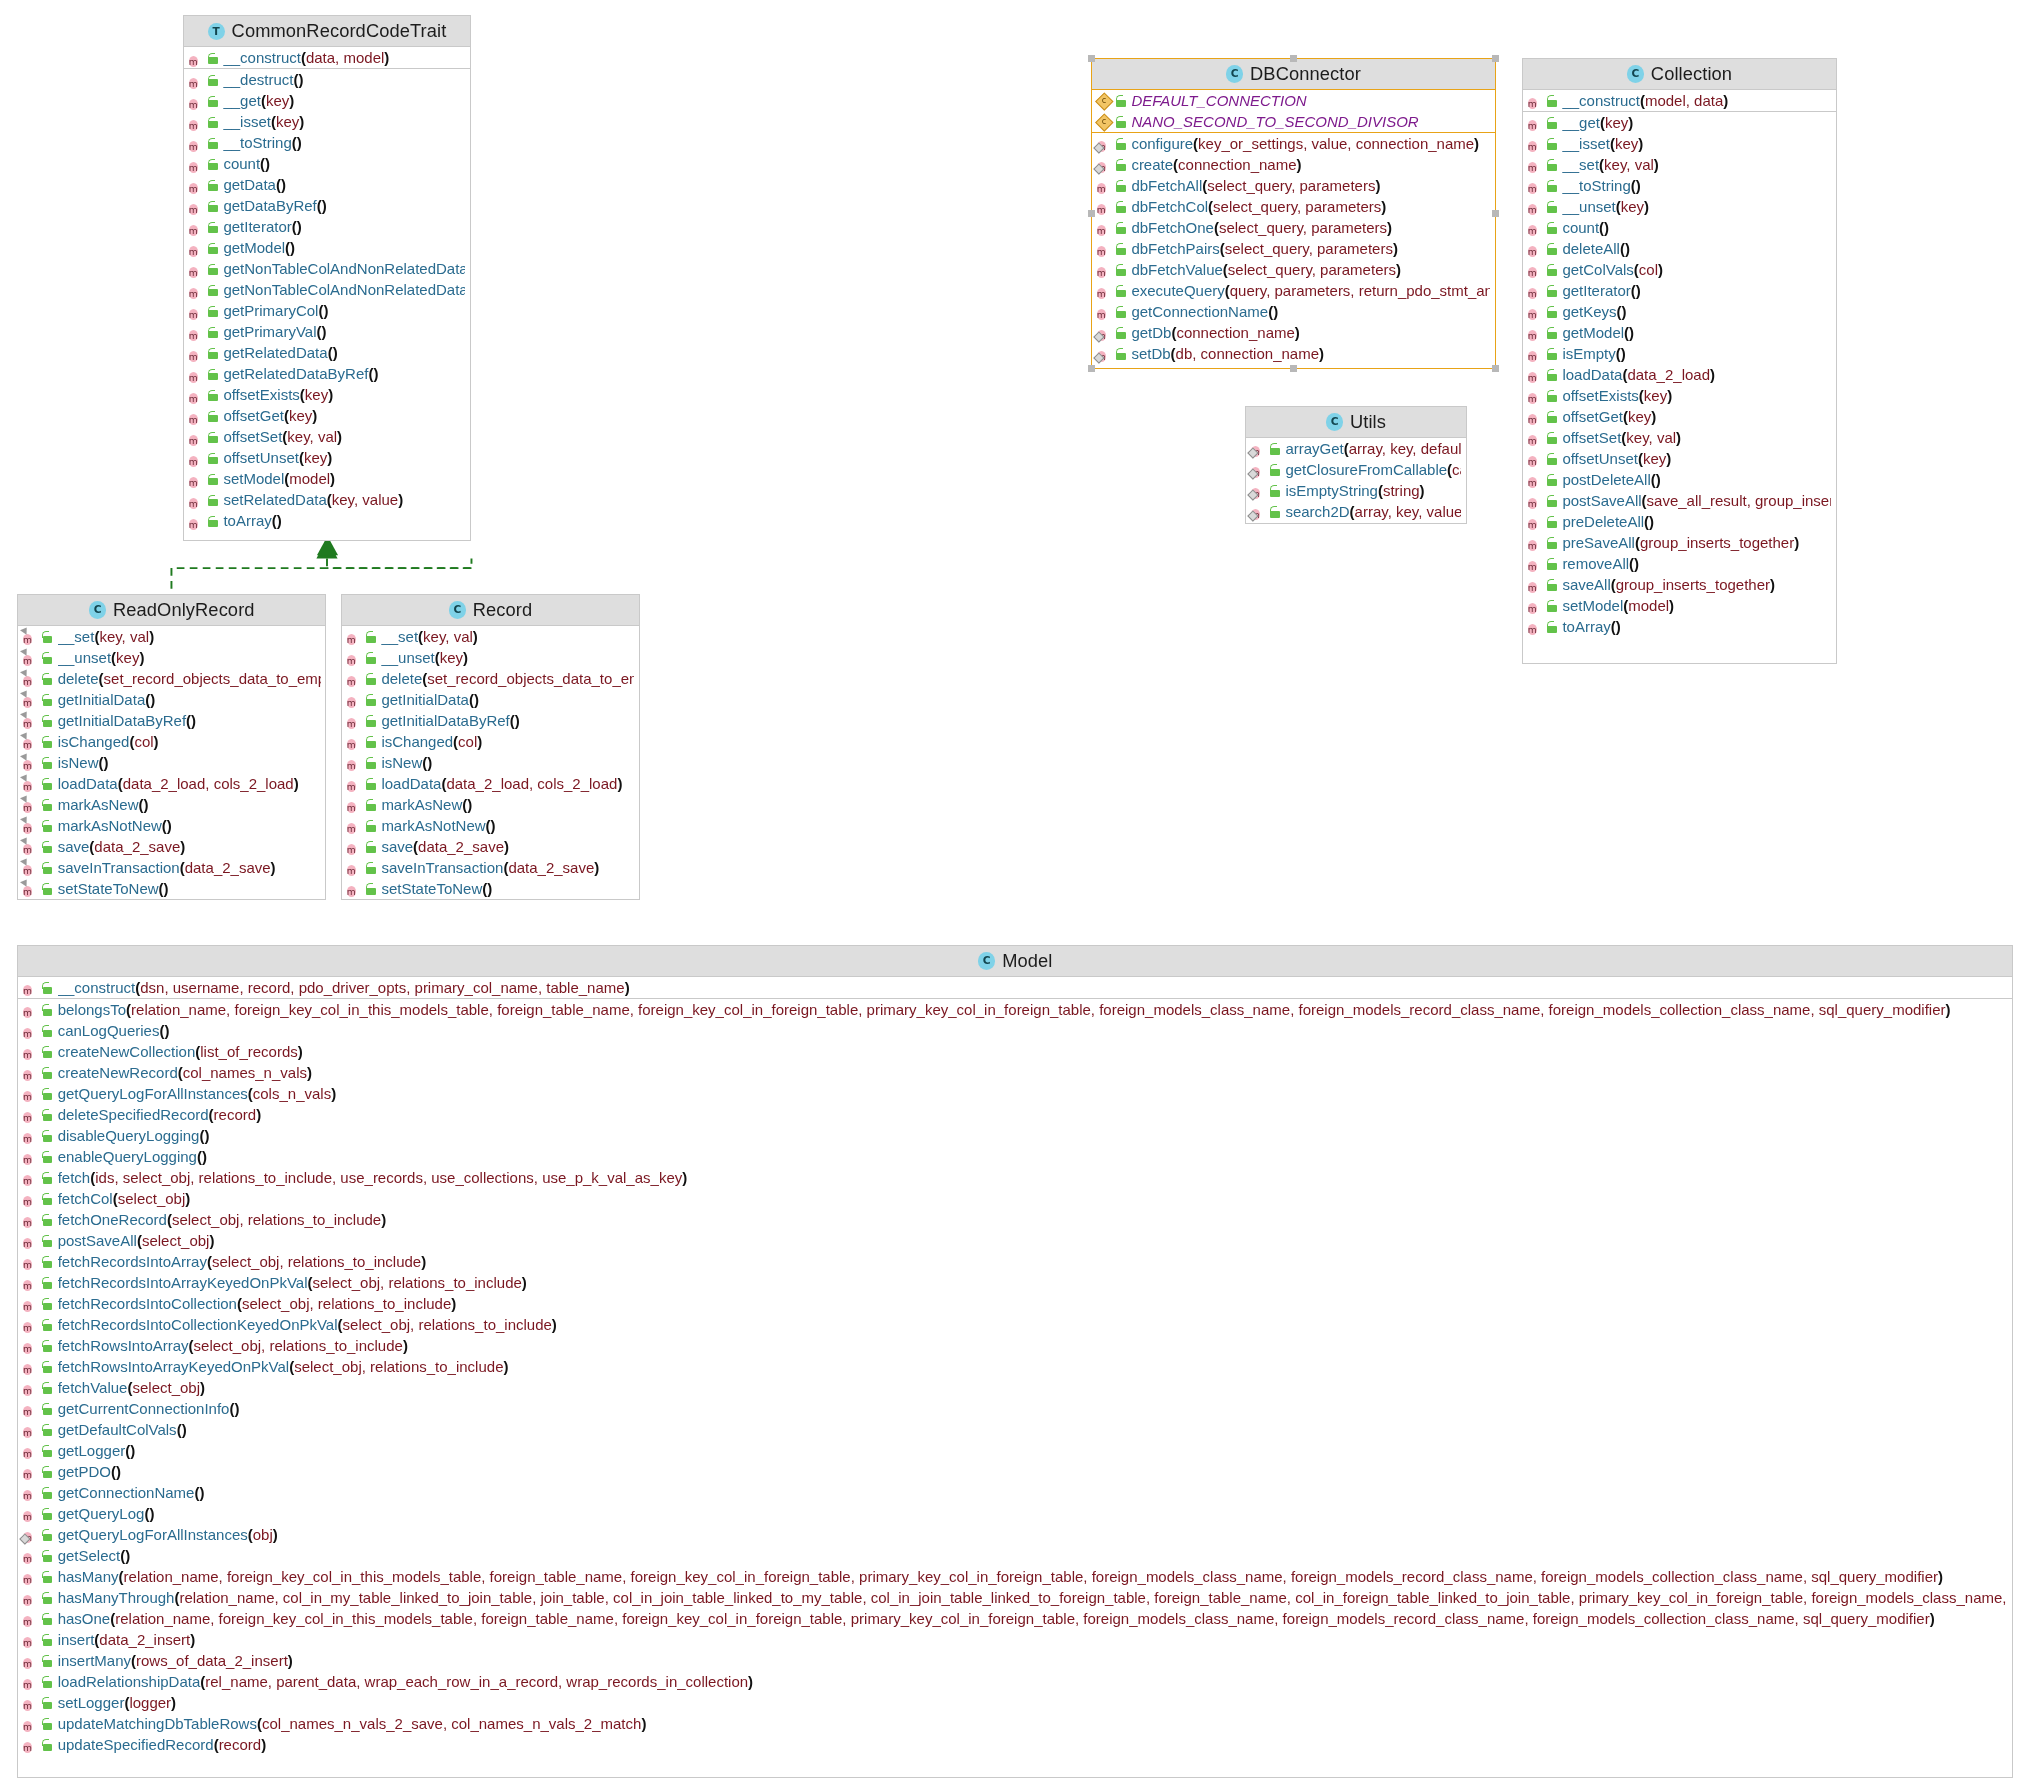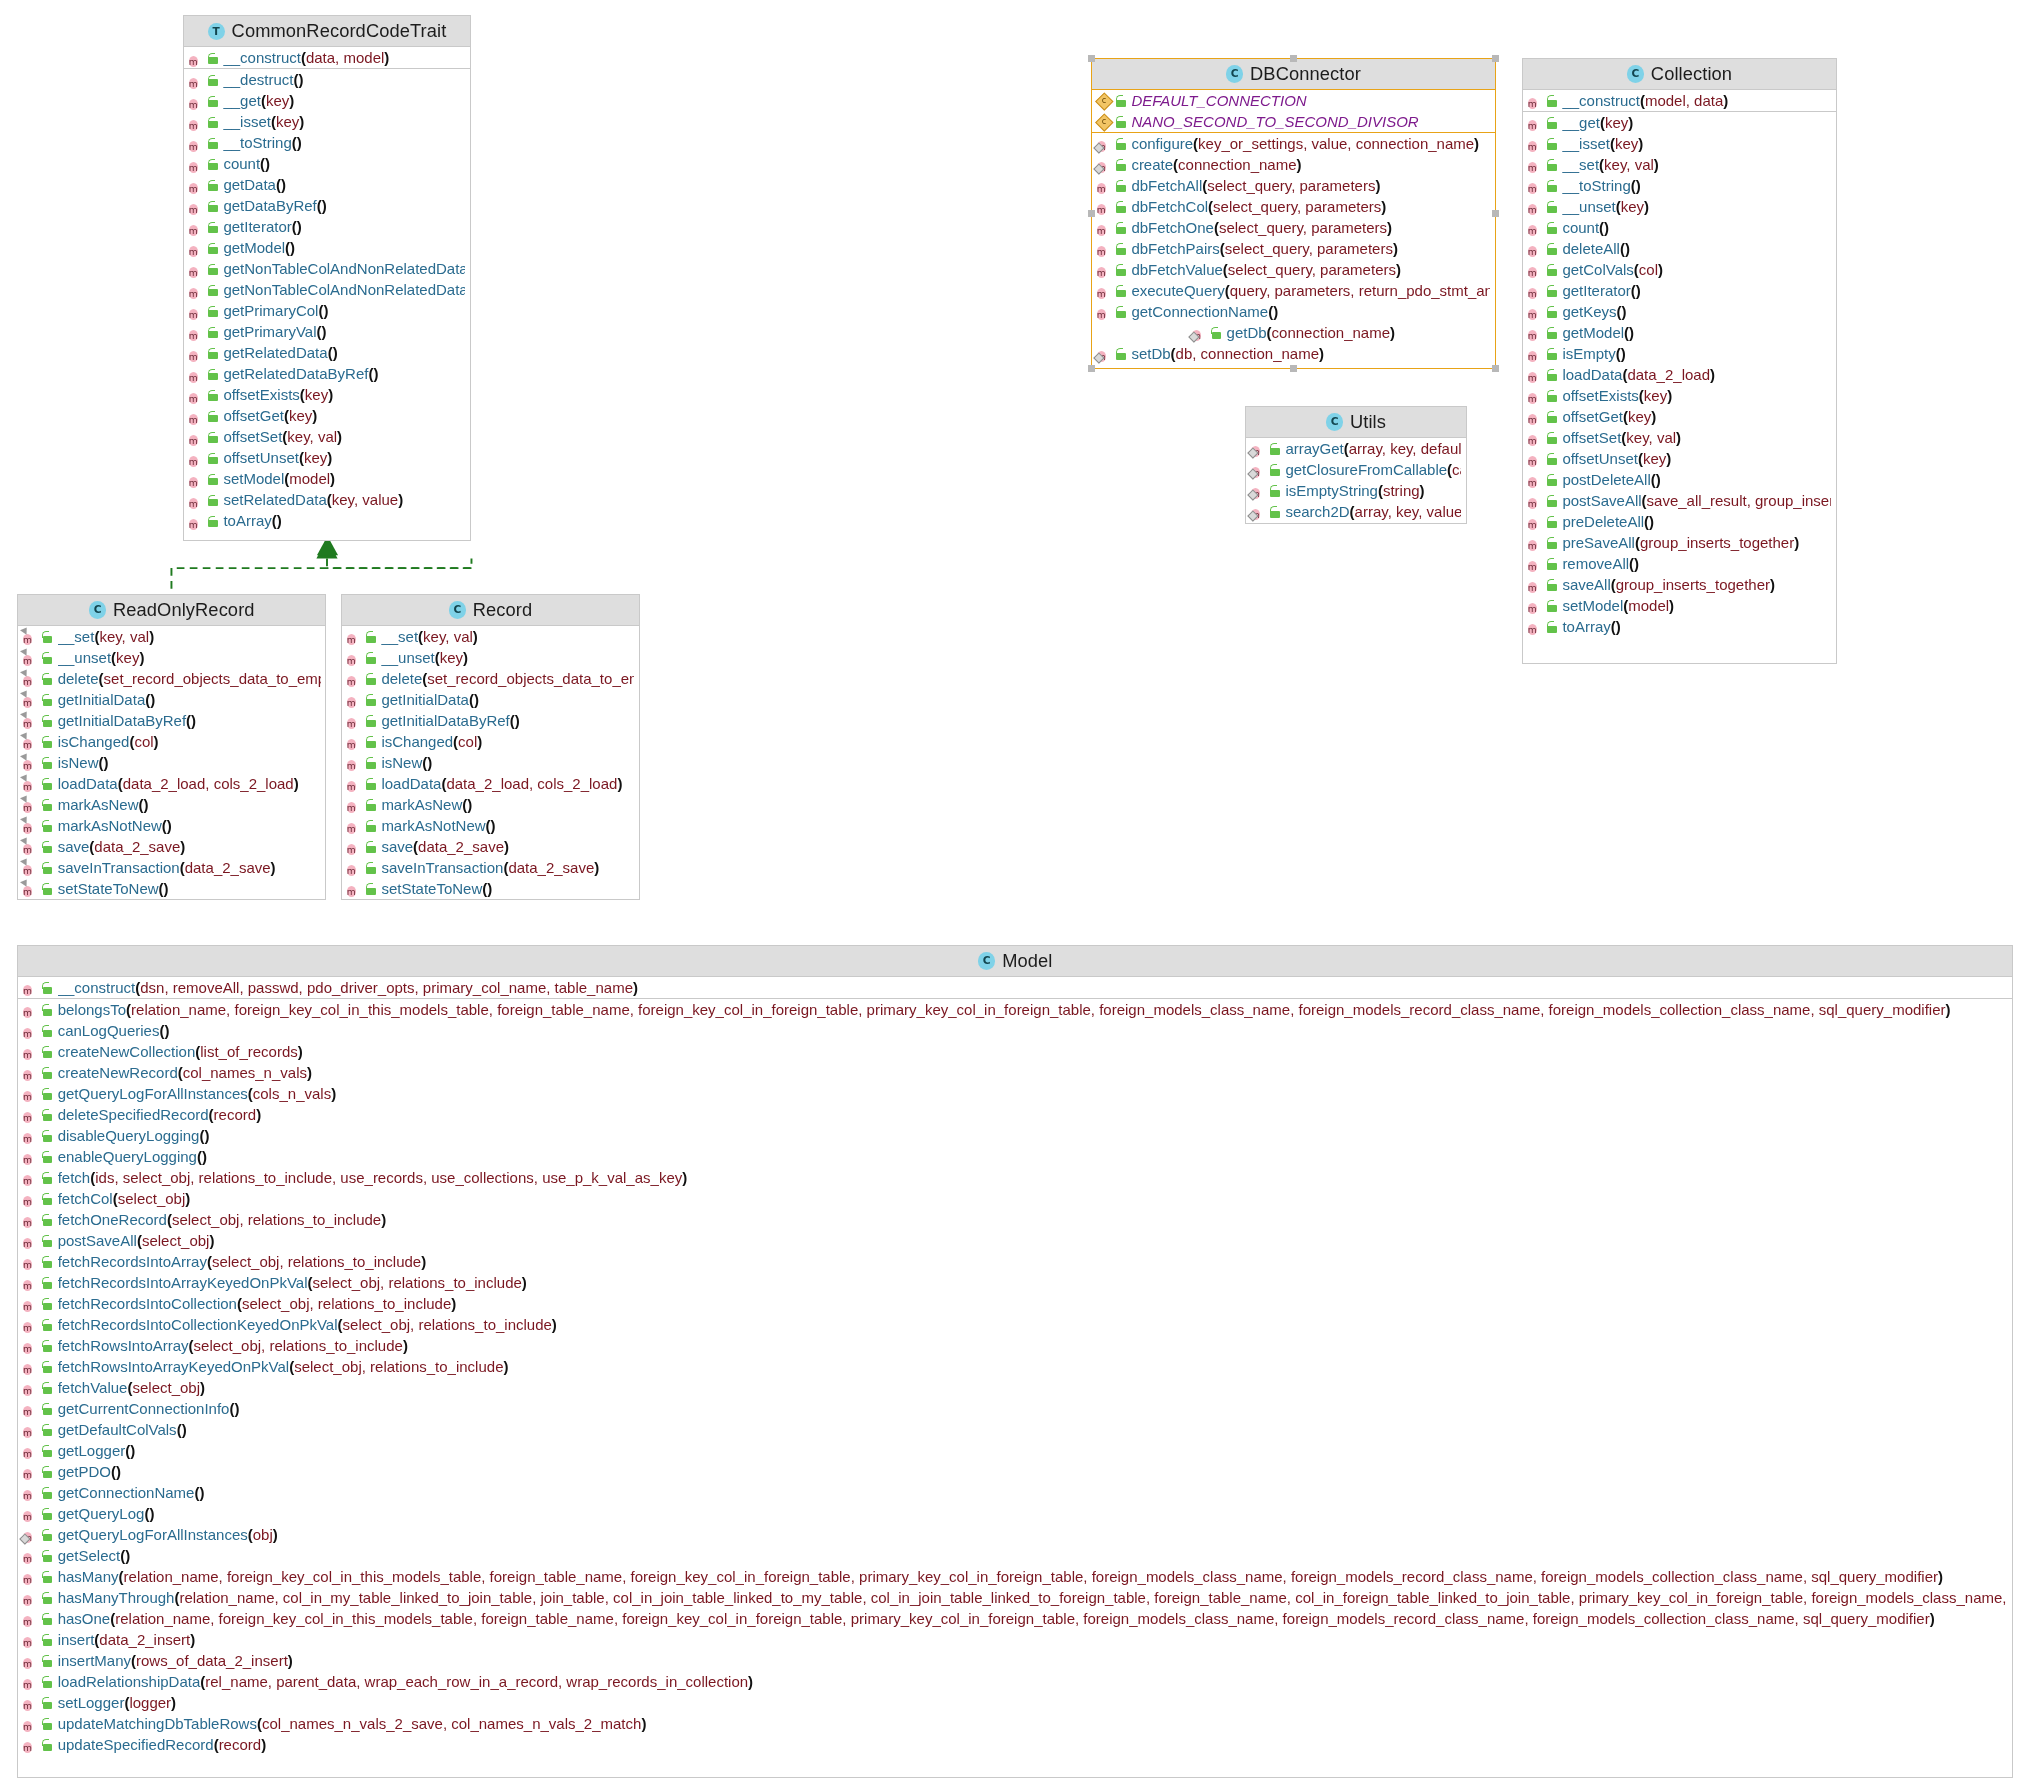--- a/index.html
+++ b/index.html
@@ -461,21 +461,21 @@
         <div class="row" style="height: 21px; padding: 0px 4.8px;">
           <span class="ic">
             <span class="i-m"><span class="disc">m</span></span>
             <span class="lock">
               <span class="shk"></span>
               <span class="body"></span>
             </span>
           </span>
           <span class="sig"><span class="mname">getConnectionName</span><span class="paren">(</span><span class="param"></span><span class="paren">)</span></span>
         </div>
-        <div class="row" style="height: 21px; padding: 0px 4.8px; justify-content: center;">
+        <div class="row" style="height: 21px; padding: 0px 4.8px;">
           <span class="ic">
             <span class="i-m ov-static"><span class="disc">m</span></span>
             <span class="lock">
               <span class="shk"></span>
               <span class="body"></span>
             </span>
           </span>
           <span class="sig"><span class="mname">getDb</span><span class="paren">(</span><span class="param">connection_name</span><span class="paren">)</span></span>
         </div>
         <div class="row" style="height: 21px; padding: 0px 4.8px;">
@@ -1099,21 +1099,21 @@
       </div>
       <div class="sect">
         <div class="row" style="height: 21px; padding: 0px 4.8px;">
           <span class="ic">
             <span class="i-m"><span class="disc">m</span></span>
             <span class="lock">
               <span class="shk"></span>
               <span class="body"></span>
             </span>
           </span>
-          <span class="sig"><span class="mname">__construct</span><span class="paren">(</span><span class="param">dsn, removeAll, passwd, pdo_driver_opts, primary_col_name, table_name</span><span class="paren">)</span></span>
+          <span class="sig"><span class="mname">__construct</span><span class="paren">(</span><span class="param">dsn, username, record, pdo_driver_opts, primary_col_name, table_name</span><span class="paren">)</span></span>
         </div>
       </div>
       <div class="sect last">
         <div class="row" style="height: 21px; padding: 0px 4.8px;">
           <span class="ic">
             <span class="i-m"><span class="disc">m</span></span>
             <span class="lock">
               <span class="shk"></span>
               <span class="body"></span>
             </span>

